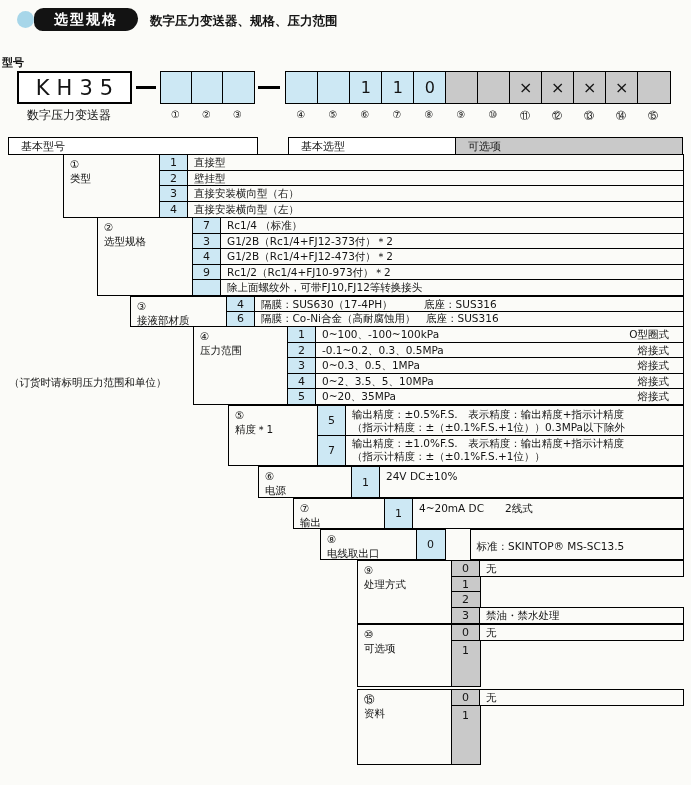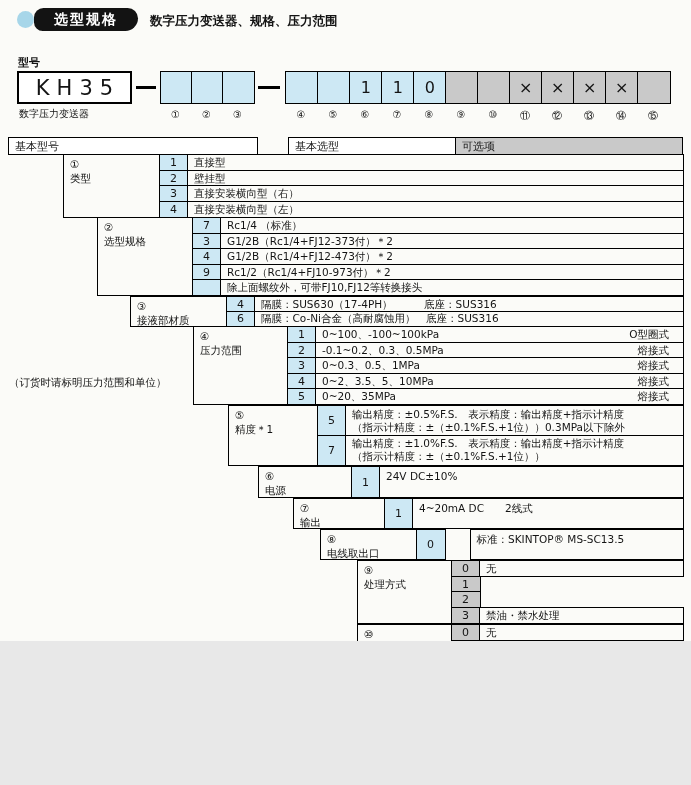--- a/index.html
+++ b/index.html
@@ -1,47 +1,47 @@
 <!DOCTYPE html>
 <html><head>
 <meta charset="utf-8">
 <style>
   html,body{margin:0;padding:0;}
   body{background:#e8e8e8;font-family:"DejaVu Sans","Liberation Sans",sans-serif;color:#141414;}
-  #page{position:relative;width:691px;height:641px;background:#fbfbf8;margin:0 auto;overflow:hidden;}
+  #page{position:relative;width:691px;height:785px;background:#fbfbf8;margin:0 auto;overflow:hidden;}
   .abs{position:absolute;}
 
   
   .badge-circle{left:17px;top:11px;width:17px;height:17px;border-radius:50%;background:#a7d6e9;}
   .badge-pill{left:34px;top:8px;width:104px;height:23px;background:#131313;color:#fff;
     border-radius:12px 13px 16px 11px;display:flex;align-items:center;justify-content:center;
     font-size:14px;font-weight:bold;letter-spacing:2px;}
   .subtitle{left:150px;top:13px;font-size:12.5px;font-weight:bold;}
 
   
-  .model-label{left:18px;top:55px;font-size:11px;font-weight:bold;}
+  .model-label{left:2px;top:55px;font-size:11px;font-weight:bold;}
   .model-prefix{left:17px;top:71px;width:115px;height:33px;border:2px solid #000;background:#fff;
     box-sizing:border-box;display:flex;align-items:center;justify-content:center;
     font-size:21px;letter-spacing:7px;padding-left:7px;}
-  .model-caption{left:19px;top:107px;font-size:10px;}
+  .model-caption{left:27px;top:107px;font-size:12px;}
   .dash{height:2.5px;background:#000;top:86px;}
   .strip{display:flex;}
   .mbox{width:32.5px;height:33px;border:1.5px solid #000;box-sizing:border-box;margin-left:-1.5px;
     display:flex;align-items:center;justify-content:center;font-size:16px;}
   .mbox.w2{width:33.5px;}
   .mbox:first-child{margin-left:0;}
   .blue{background:#cde8f4;}
   .gray{background:#c9c9c9;}
   .numstrip{display:flex;}
   .numcell{width:31px;margin-left:0;text-align:center;font-size:10px;}
   .numcell.w2{width:32px;}
 
   
   .thead{height:18px;border:1.5px solid #000;box-sizing:border-box;display:flex;align-items:center;
-    padding-left:6px;font-size:11px;background:#fff;}
+    padding-left:12px;font-size:11px;background:#fff;}
   .thead.gray{background:#c9c9c9;}
 
   
   .slabel{border:1.5px solid #000;box-sizing:border-box;padding:2px 3px 0 6px;font-size:10.5px;line-height:14px;}
   .slabel span{display:block;}
   .rows{}
   .row{display:flex;box-sizing:border-box;}
   .row + .row{margin-top:-1.5px;}
   .code{width:30px;flex:none;border:1.5px solid #000;box-sizing:border-box;display:flex;
     align-items:center;justify-content:center;font-size:11px;}
@@ -290,21 +290,21 @@
     </div>
   </div>
 
   <div class="abs slabel" style="left:320px;top:529px;width:97px;height:31px;">
     <span>⑧</span>
     <span>电线取出口</span>
   </div>
   <div class="abs rows" style="left:415.5px;top:529px;width:268.5px;">
     <div class="row" style="height:31px;">
       <div class="code blue">0</div>
-      <div class="desc" style="align-items:flex-start;padding-top:3px;margin-left:24px;">
+      <div class="desc" style="align-items:center;padding-top:3px;margin-left:24px;">
           <span>标准：SKINTOP® MS-SC13.5</span>
         </div>
     </div>
   </div>
 
   <div class="abs slabel" style="left:357px;top:560px;width:95px;height:64px;">
     <span>⑨</span>
     <span>处理方式</span>
   </div>
   <div class="abs rows" style="left:450.5px;top:560px;width:233.5px;">

